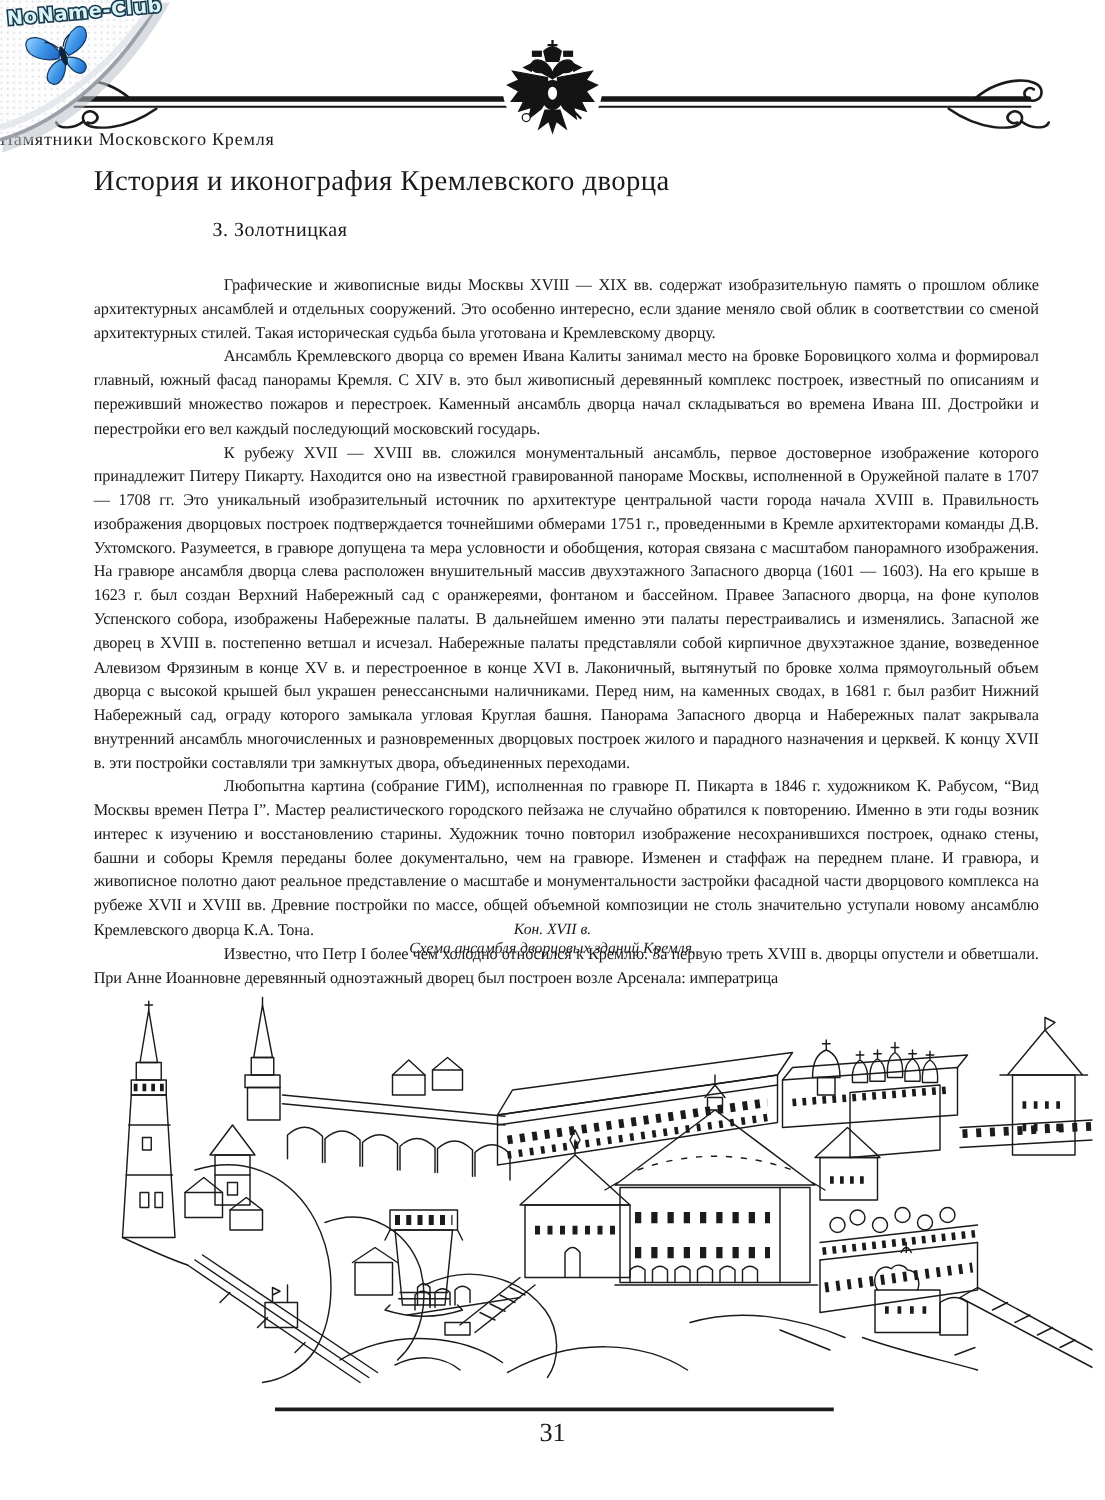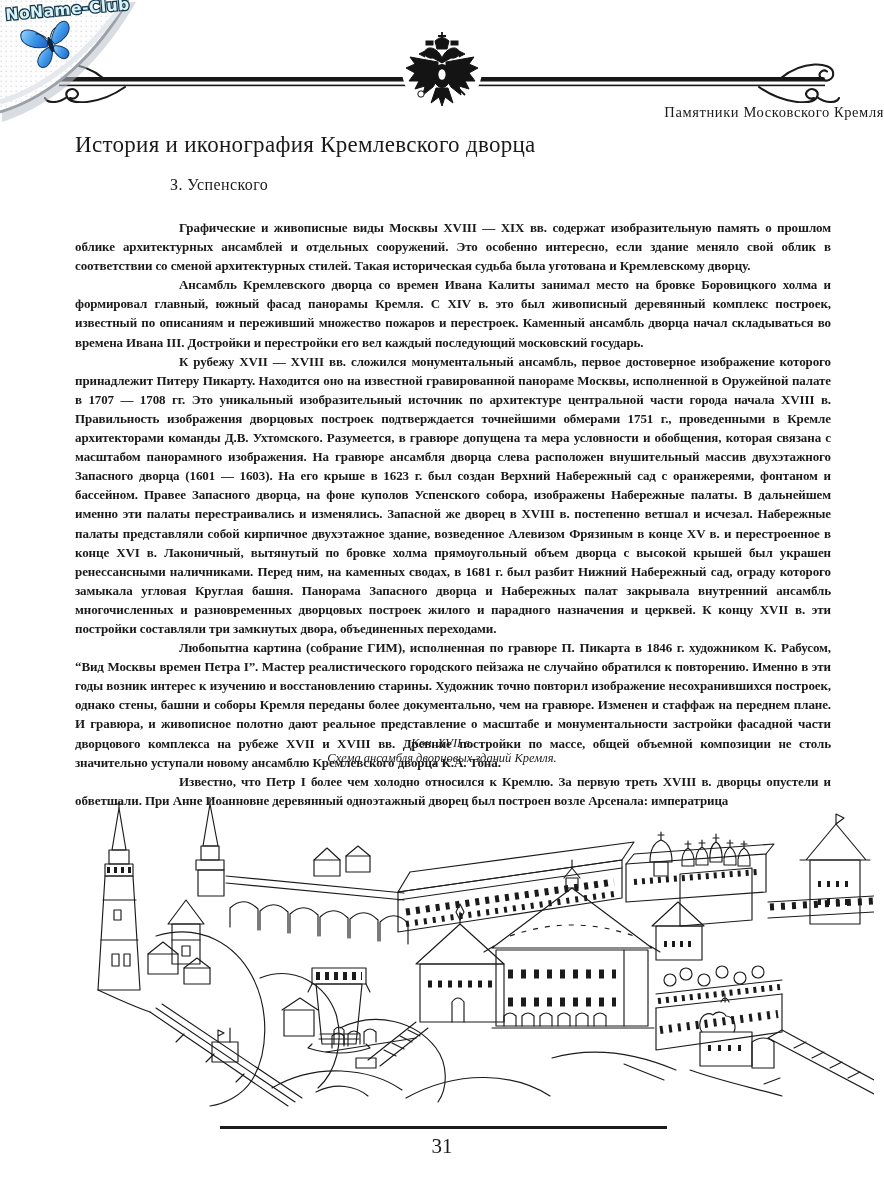--- a/index.html
+++ b/index.html
@@ -7,29 +7,29 @@
     width:884px;height:1200px;position:relative;overflow:hidden;
     background:#ffffff;color:#1a1a1a;
     font-family:"Liberation Serif", serif;
   }
   .abs{position:absolute;}
   
   #watermark{top:0;left:0;width:160px;height:130px;z-index:30;}
   
   #header-rule{top:57px;left:37px;width:810px;height:46px;z-index:1;}
   #eagle{top:28px;left:398px;width:88px;height:84px;z-index:2;}
-  #series-title{top:104px;left:0;width:884px;text-align:right;
+  #series-title{top:104px;left:0;width:884px;text-align:left;
     font-size:14.5px;letter-spacing:.6px;z-index:3;}
   
   #article-title{top:132px;left:75px;width:760px;font-size:23px;letter-spacing:.3px;}
   #author{top:176px;left:170px;font-size:16px;letter-spacing:.4px;}
   
   #body-text{top:218px;left:75px;width:756px;font-size:13px;line-height:19.1px;
     text-align:justify;letter-spacing:-0.1px;}
-  #body-text p{margin:0;text-indent:104px;font-weight:bold;}
+  #body-text p{margin:0;text-indent:104px;}
   
   #figure-caption{top:736px;left:0;width:884px;text-align:center;
     font-style:italic;font-size:12.5px;line-height:15px;}
   
   #drawing{top:796px;left:64px;width:810px;height:312px;}
   #drawing svg{display:block;}
   
   #footer-rule{top:1126px;left:220px;width:447px;height:3px;background:#1c1c1c;}
   #page-number{top:1134px;left:0;width:884px;text-align:center;font-size:21px;}
   .ink{stroke:#1b1b1b;fill:none;stroke-width:1.15;stroke-linecap:round;stroke-linejoin:round;}
@@ -107,21 +107,21 @@
       <path d="M34,60 L46,60 L51,75 L43,69 L40,78 L37,69 L29,75 Z"></path>
       <path d="M32,56 L21,64 M48,56 L59,64 M56,60 L63,67" fill="none" stroke-width="1.8"></path>
       <circle cx="19" cy="66" r="3.2" fill="#ffffff"></circle>
     </g>
   </svg>
 </div>
 
 <div id="series-title" class="abs">Памятники Московского Кремля</div>
 
 <h1 id="article-title" class="abs" style="font-weight:normal;margin:0;">История и иконография Кремлевского дворца</h1>
-<div id="author" class="abs">З. Успенского</div>
+<div id="author" class="abs">З. Золотницкая</div>
 
 <div id="body-text" class="abs">
   <p>Графические и живописные виды Москвы XVIII — XIX вв. содержат изобразительную память о прошлом облике архитектурных ансамблей и отдельных сооружений. Это особенно интересно, если здание меняло свой облик в соответствии со сменой архитектурных стилей. Такая историческая судьба была уготована и Кремлевскому дворцу.</p>
   <p>Ансамбль Кремлевского дворца со времен Ивана Калиты занимал место на бровке Боровицкого холма и формировал главный, южный фасад панорамы Кремля. С XIV в. это был живописный деревянный комплекс построек, известный по описаниям и переживший множество пожаров и перестроек. Каменный ансамбль дворца начал складываться во времена Ивана III. Достройки и перестройки его вел каждый последующий московский государь.</p>
   <p>К рубежу XVII — XVIII вв. сложился монументальный ансамбль, первое достоверное изображение которого принадлежит Питеру Пикарту. Находится оно на известной гравированной панораме Москвы, исполненной в Оружейной палате в 1707 — 1708 гг. Это уникальный изобразительный источник по архитектуре центральной части города начала XVIII в. Правильность изображения дворцовых построек подтверждается точнейшими обмерами 1751 г., проведенными в Кремле архитекторами команды Д.В. Ухтомского. Разумеется, в гравюре допущена та мера условности и обобщения, которая связана с масштабом панорамного изображения. На гравюре ансамбля дворца слева расположен внушительный массив двухэтажного Запасного дворца (1601 — 1603). На его крыше в 1623 г. был создан Верхний Набережный сад с оранжереями, фонтаном и бассейном. Правее Запасного дворца, на фоне куполов Успенского собора, изображены Набережные палаты. В дальнейшем именно эти палаты перестраивались и изменялись. Запасной же дворец в XVIII в. постепенно ветшал и исчезал. Набережные палаты представляли собой кирпичное двухэтажное здание, возведенное Алевизом Фрязиным в конце XV в. и перестроенное в конце XVI в. Лаконичный, вытянутый по бровке холма прямоугольный объем дворца с высокой крышей был украшен ренессансными наличниками. Перед ним, на каменных сводах, в 1681 г. был разбит Нижний Набережный сад, ограду которого замыкала угловая Круглая башня. Панорама Запасного дворца и Набережных палат закрывала внутренний ансамбль многочисленных и разновременных дворцовых построек жилого и парадного назначения и церквей. К концу XVII в. эти постройки составляли три замкнутых двора, объединенных переходами.</p>
   <p>Любопытна картина (собрание ГИМ), исполненная по гравюре П. Пикарта в 1846 г. художником К. Рабусом, “Вид Москвы времен Петра I”. Мастер реалистического городского пейзажа не случайно обратился к повторению. Именно в эти годы возник интерес к изучению и восстановлению старины. Художник точно повторил изображение несохранившихся построек, однако стены, башни и соборы Кремля переданы более документально, чем на гравюре. Изменен и стаффаж на переднем плане. И гравюра, и живописное полотно дают реальное представление о масштабе и монументальности застройки фасадной части дворцового комплекса на рубеже XVII и XVIII вв. Древние постройки по массе, общей объемной композиции не столь значительно уступали новому ансамблю Кремлевского дворца К.А. Тона.</p>
   <p>Известно, что Петр I более чем холодно относился к Кремлю. За первую треть XVIII в. дворцы опустели и обветшали. При Анне Иоанновне деревянный одноэтажный дворец был построен возле Арсенала: императрица</p>
 </div>
 
 <div id="figure-caption" class="abs">

